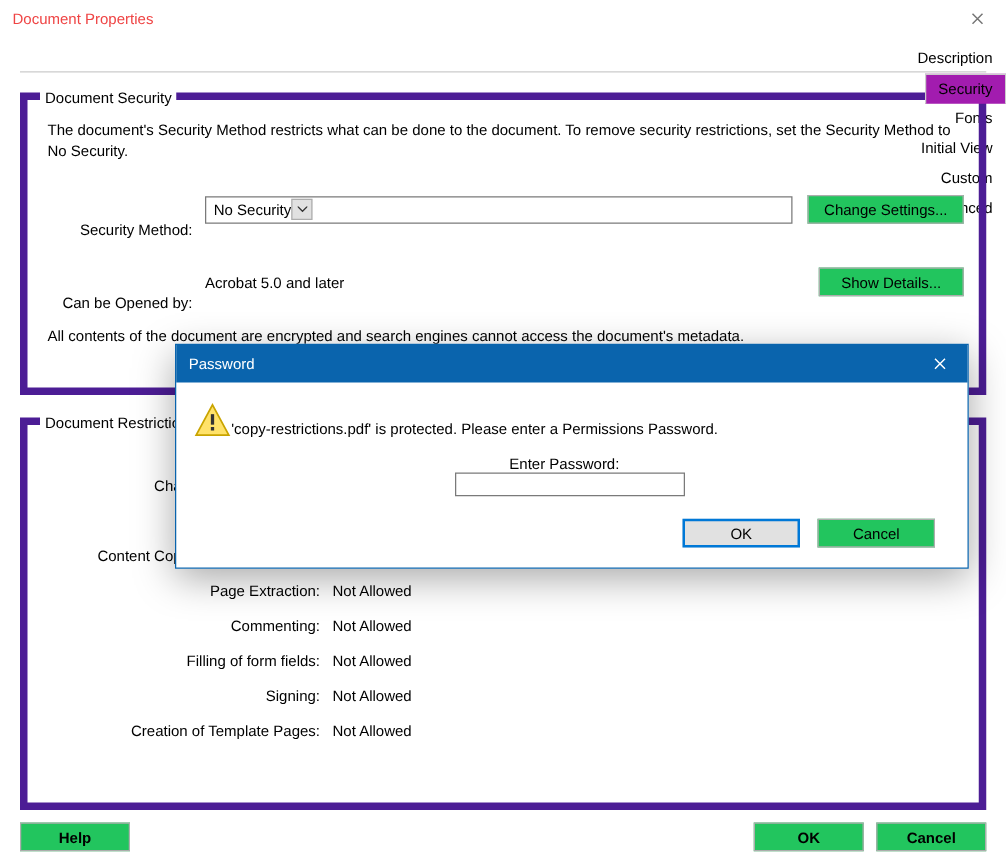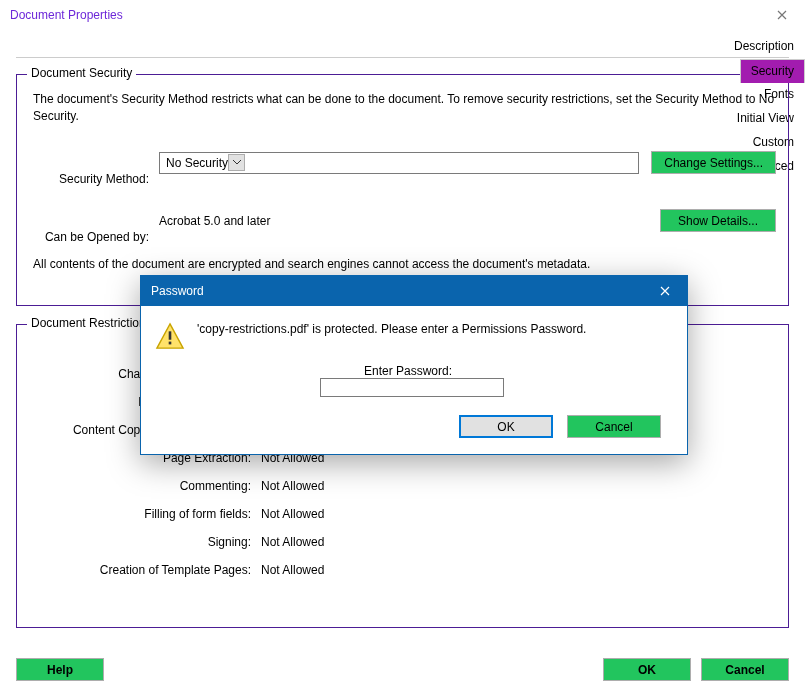--- a/index.html
+++ b/index.html
@@ -13,21 +13,21 @@
     overflow: hidden;
     position: relative;
     color: #000;
   }
   .titlebar {
     height: 30px;
     display: flex;
     align-items: center;
     justify-content: space-between;
     padding: 0 0 0 10px;
-    color: #6d28d9;
+    color: #ef4444;
     font-size: 12px;
   }
   .titlebar-close {
     width: 46px;
     height: 30px;
     display: flex;
     align-items: center;
     justify-content: center;
     color: #888;
     font-size: 14px;
@@ -58,21 +58,21 @@
     left: 16px; right: 16px;
     top: 57px;
     border-top: 1px solid #ccc;
     z-index: 1;
   }
   .panel {
     margin: 0 16px 0 16px;
     padding: 10px 0 0 0;
   }
   .groupbox {
-    border: 1px solid #4c1d95;
+    border: 6px solid #4c1d95;
     margin: 6px 0 18px 0;
     padding: 14px 12px 18px 12px;
     position: relative;
   }
   .groupbox-title {
     position: absolute;
     top: -9px;
     left: 10px;
     background: #fff;
     padding: 0 4px;
@@ -139,21 +139,21 @@
     padding: 0 16px;
   }
   .footer .spacer { flex: 1; }
   .footer .btn { min-width: 88px; margin-left: 10px; font-weight: bold; }
   .footer .btn.help { min-width: 88px; margin-left: 0; }
   
   .modal {
     position: absolute;
     left: 140px;
     top: 275px;
-    width: 548px;
+    width: 635px;
     background: #fff;
     border: 1px solid #0a64ad;
     box-shadow: 0 8px 30px rgba(0,0,0,0.35);
     z-index: 50;
   }
   .modal-title {
     background: #0a64ad;
     color: #fff;
     height: 30px;
     display: flex;
@@ -169,22 +169,22 @@
     align-items: center;
     justify-content: center;
     color: #fff;
     font-size: 14px;
   }
   .modal-body {
     padding: 16px 18px 16px 14px;
   }
   .modal-row1 {
     display: flex;
-    align-items: flex-start;
-    gap: 12px;
+    align-items: flex-end;
+    gap: 0;
     margin-bottom: 14px;
   }
   .warn-icon {
     width: 30px; height: 28px;
   }
   .modal-form {
     display: flex;
     align-items: center;
     justify-content: center;
     margin-bottom: 18px;

